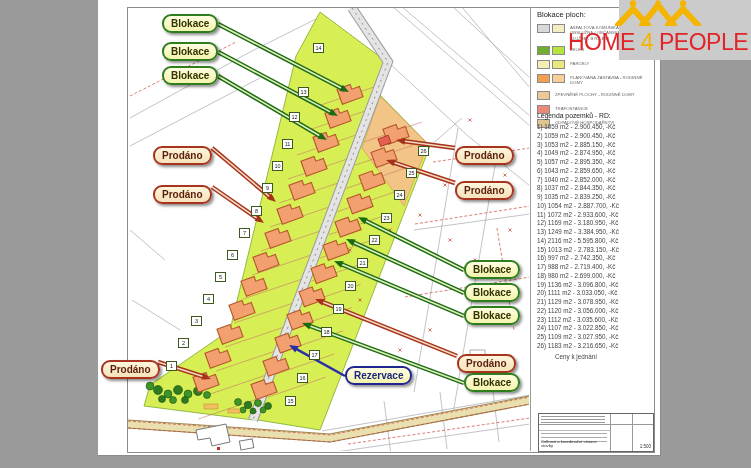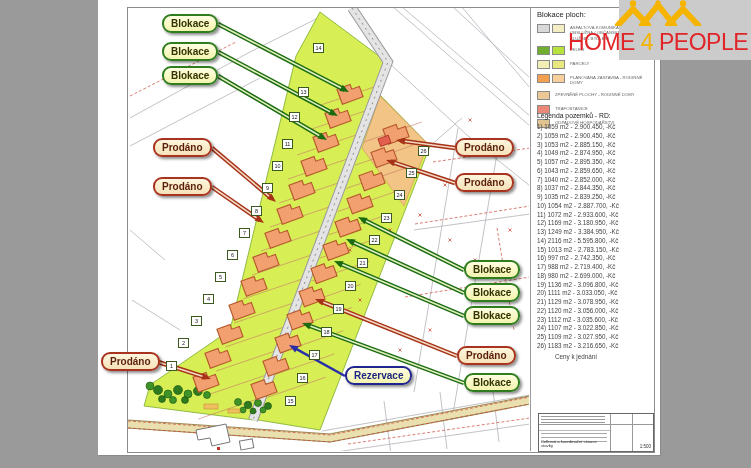--- a/index.html
+++ b/index.html
@@ -10,21 +10,21 @@
   #map-svg{position:absolute;left:0;top:0;pointer-events:none;}
   
   .logo-bg{position:absolute;left:619px;top:0;width:132px;height:60px;background:#cbcbcb;}
   .logo{position:absolute;left:566px;top:0px;width:184px;height:58px;text-align:center;}
   .logo-text{font-weight:normal;font-size:23px;letter-spacing:-0.5px;line-height:1;white-space:nowrap;margin-top:1px;}
   .logo-red{color:#e02428;} .logo-yellow{color:#f5b400;}
   
   .callout{position:absolute;padding:2px 7px;border-radius:9px;font-size:10px;font-weight:bold;
            box-shadow:2px 2px 3px rgba(0,0,0,.45);white-space:nowrap;z-index:30;}
   .callout.blokace{border:2px solid #2e7d1e;background:linear-gradient(#ffffe2,#f3f3ae);color:#333300;}
-  .callout.prodano{border:2px solid #a8331f;background:linear-gradient(#fdf6dd,#f5e2ba);color:#5a1e08;}
+  .callout.prodano{border:2px solid #a8331f;background:linear-gradient(#fdf6dd,#f5e2ba);color:#5a1e08;margin-top:8px;}
   .callout.rezervace{border:2px solid #20268f;background:linear-gradient(#ffffe2,#f3f3ae);color:#1d2680;}
   
   .badge{position:absolute;width:9px;height:8px;background:#ffffff;border:1px solid #3c5a20;
          font-size:5.5px;line-height:8px;text-align:center;color:#222;z-index:20;}
   
   .panel-title{position:absolute;left:537px;top:10px;font-size:7.5px;color:#222;}
   .legend-rows{position:absolute;left:537px;top:24px;width:118px;}
   .legend-row{display:flex;align-items:flex-start;margin-bottom:5px;}
   .sw{width:11px;height:7px;border:0.5px solid #8a8a8a;margin-right:2px;flex:none;}
   .legend-label{font-size:4.3px;color:#666;text-transform:uppercase;line-height:1.25;margin-left:3px;padding-top:1px;}

